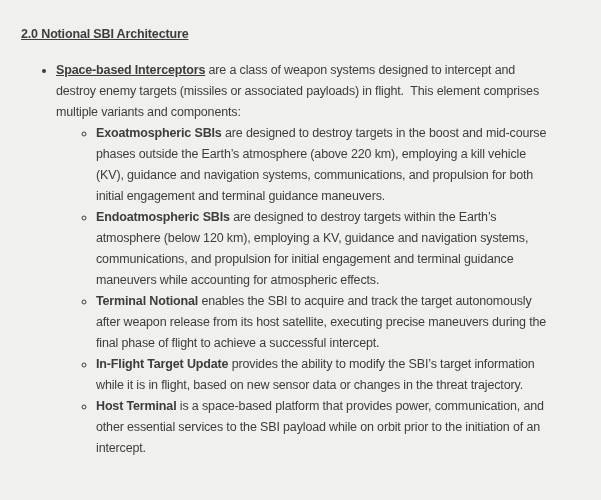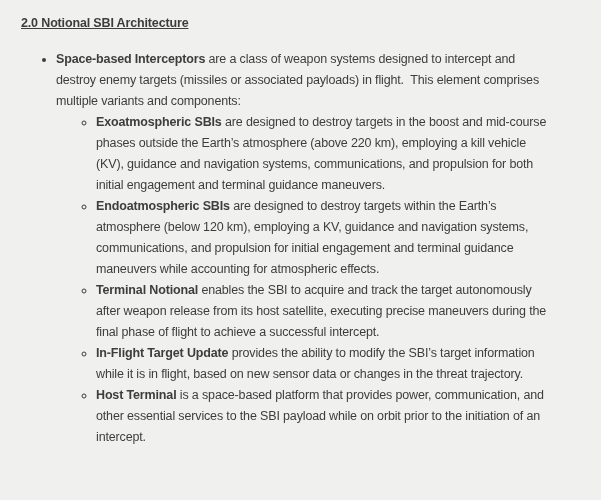--- a/index.html
+++ b/index.html
@@ -4,21 +4,21 @@
 <style>
   html, body {
     margin: 0;
     padding: 0;
     background: #f0f0ee;
   }
   .page {
     box-sizing: border-box;
     width: 601px;
     height: 500px;
-    padding: 13px 54px 0 21px;
+    padding: 24px 54px 0 21px;
     background: #f0f0ee;
     color: #3d3d3d;
     font-family: "Liberation Sans", "DejaVu Sans", sans-serif;
     font-size: 12.5px;
     line-height: 21px;
     letter-spacing: -0.15px;
     overflow: hidden;
   }
   .heading {
     font-size: 12.5px;
@@ -41,20 +41,21 @@
   }
   li::marker {
     color: #3d3d3d;
   }
   .term {
     font-weight: bold;
     text-align: right;
   }
   .term-underline {
     font-weight: bold;
+    text-decoration: underline;
     margin-top: 45px;
   }
 </style>
 </head>
 <body>
 
 <div class="page">
 
   <h2 class="heading">2.0 Notional SBI Architecture</h2>
 

